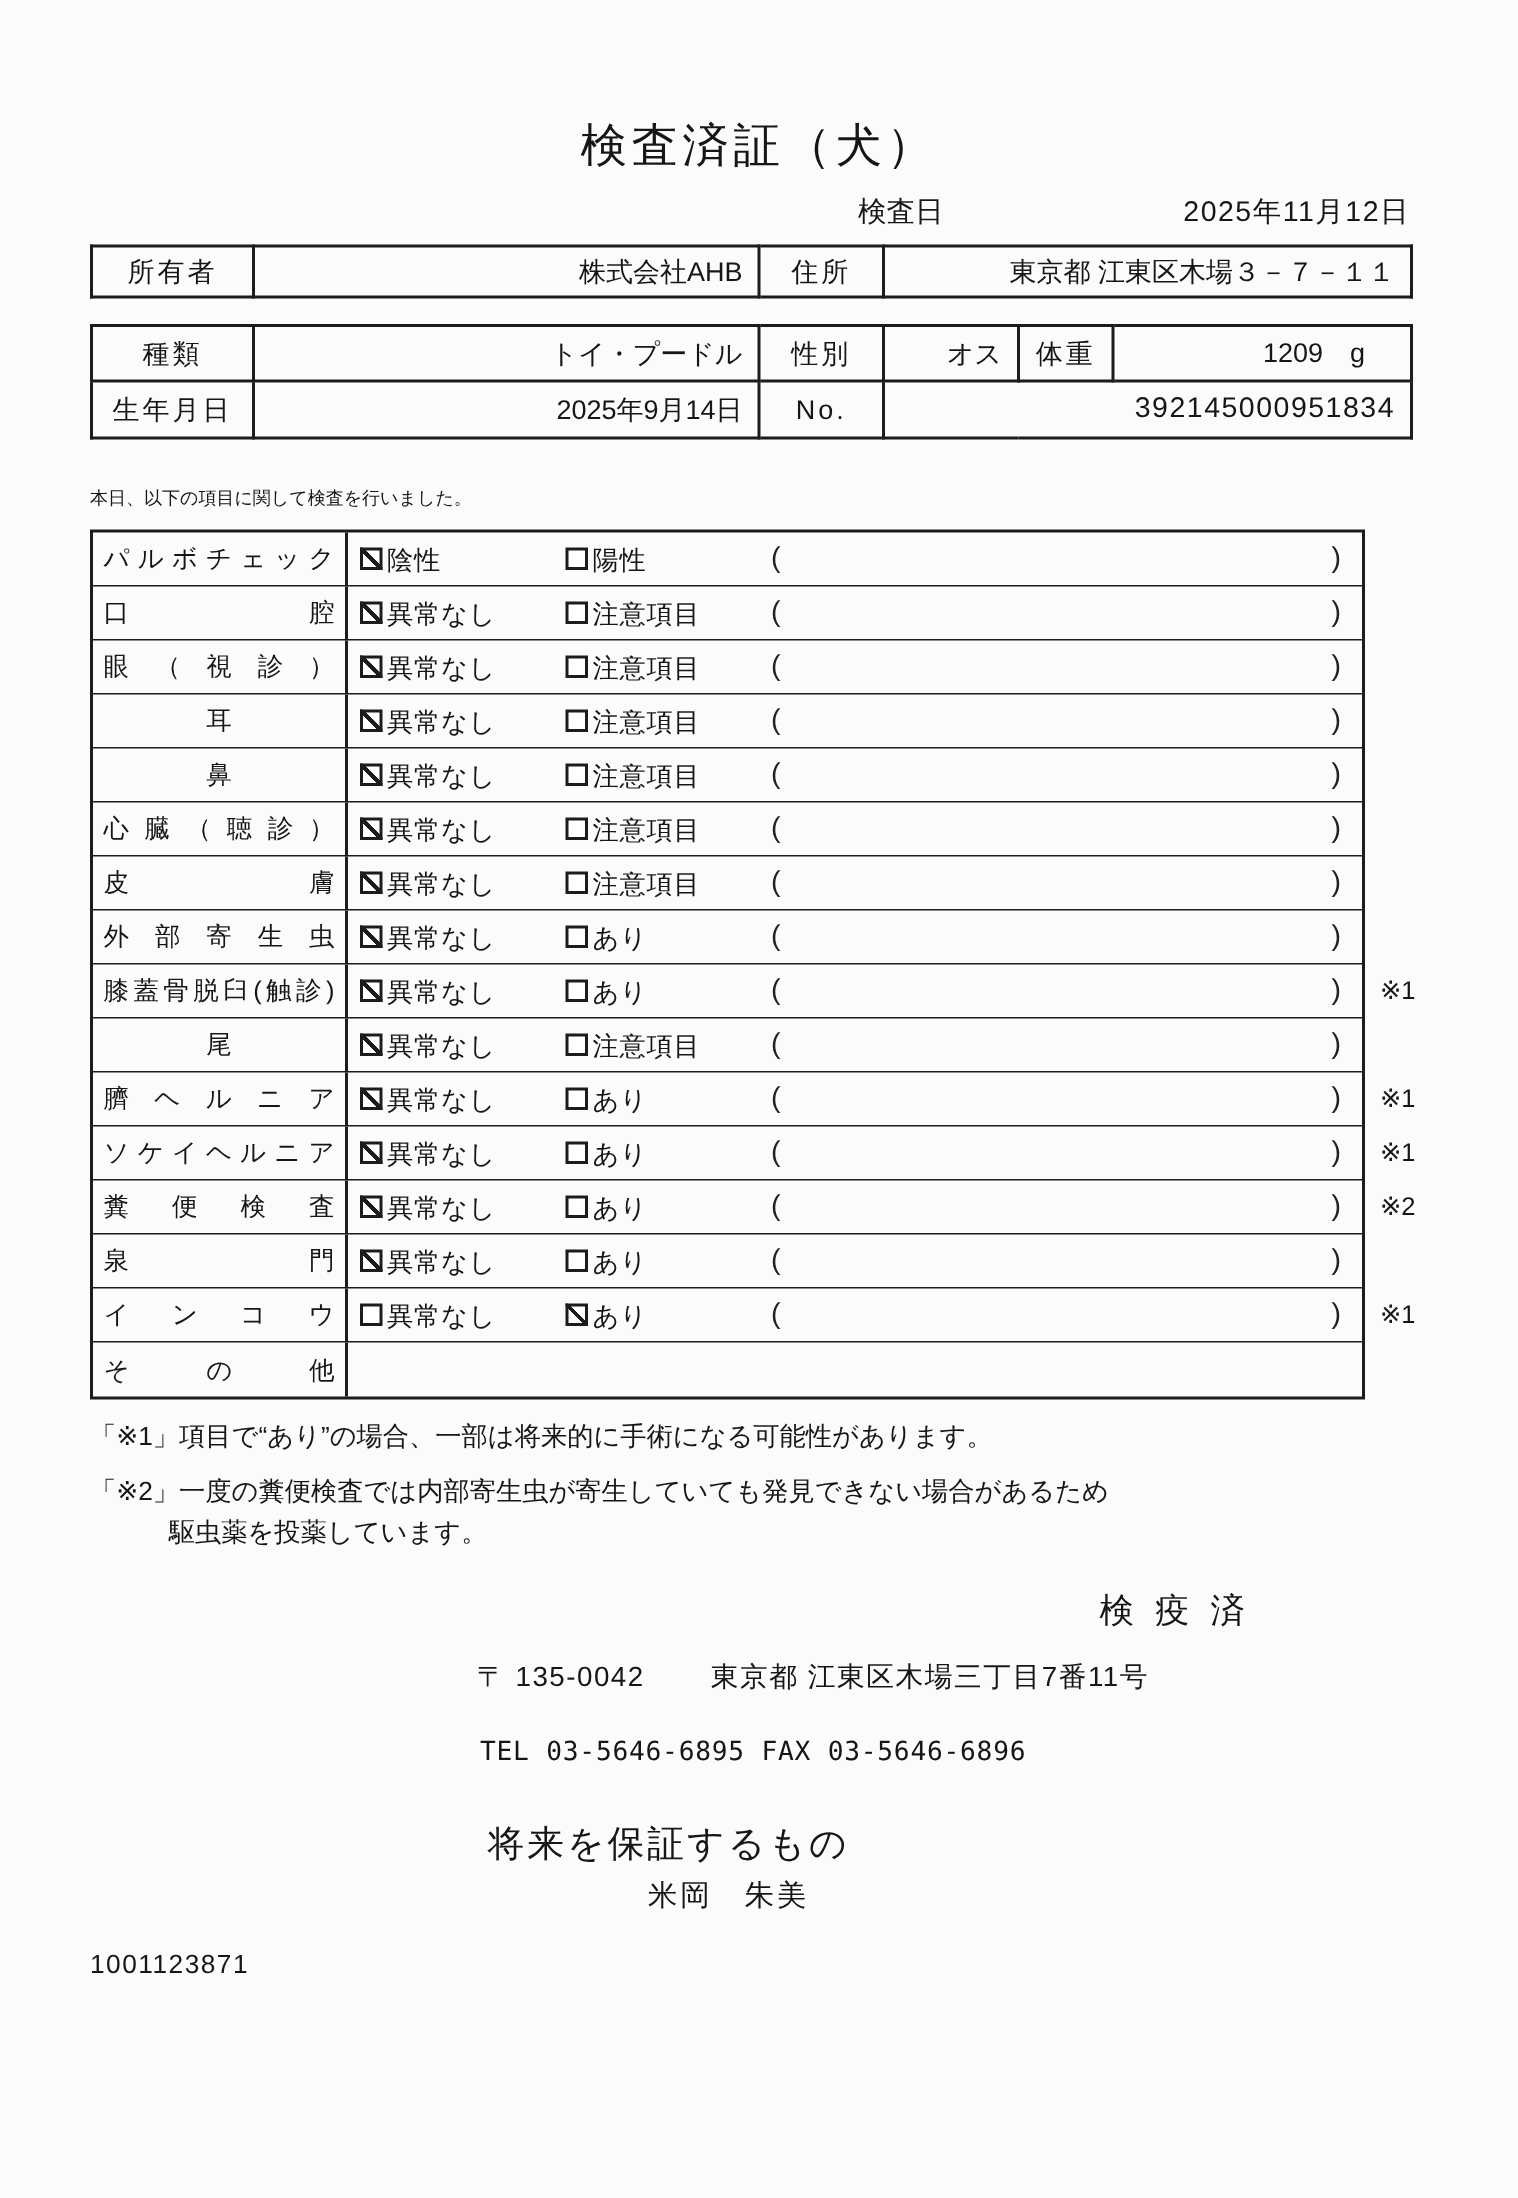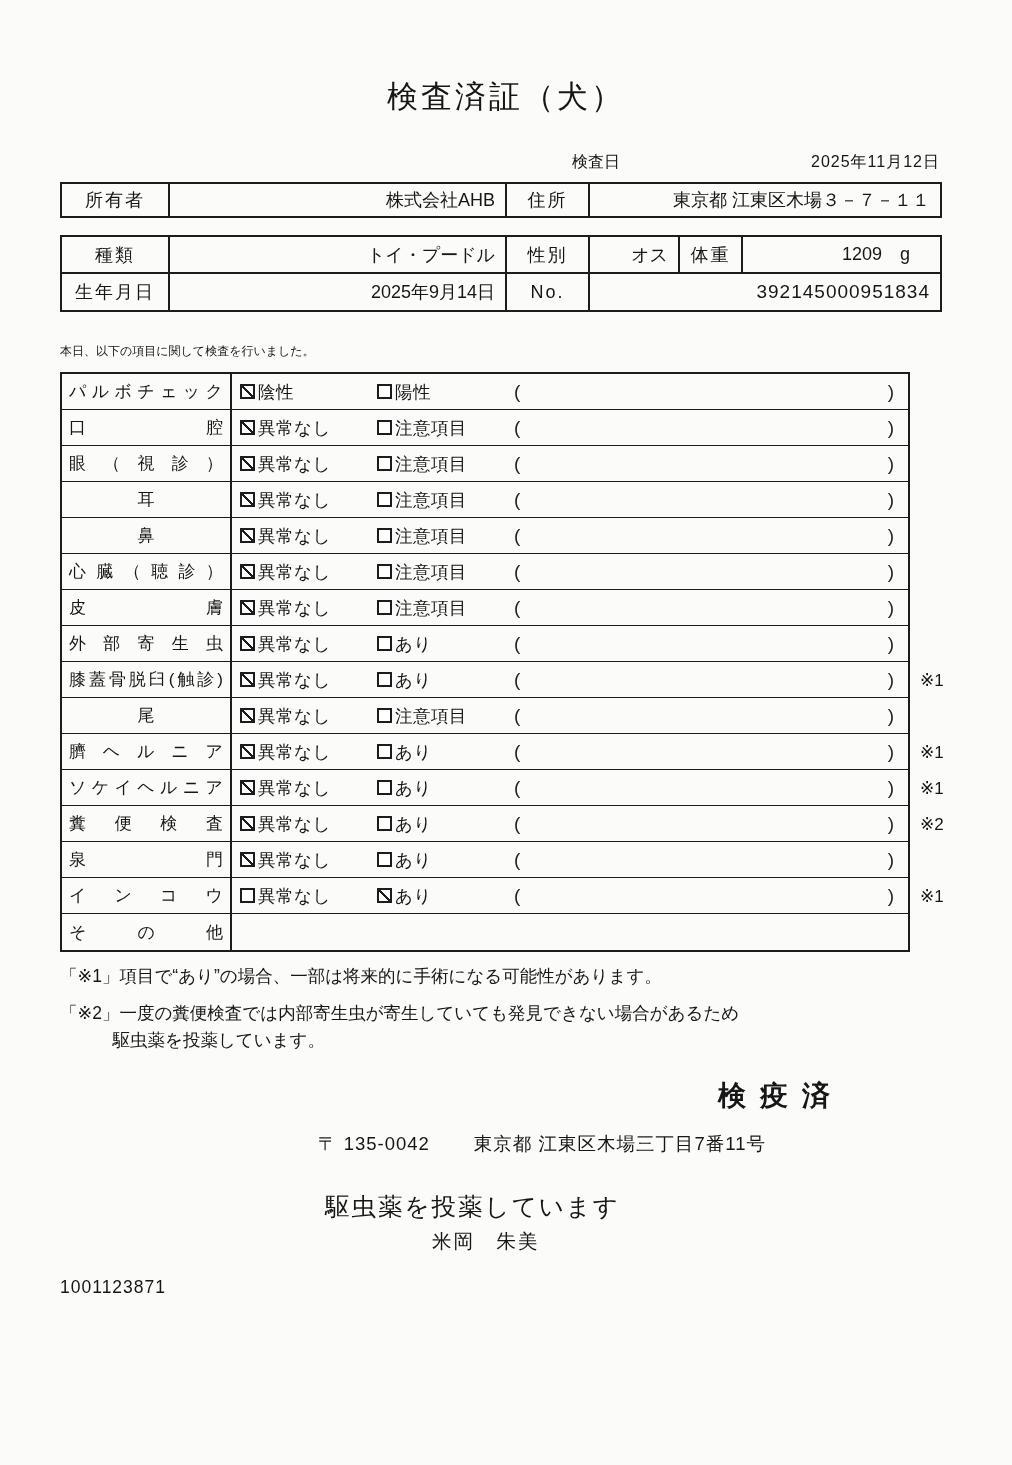--- a/index.html
+++ b/index.html
@@ -8,21 +8,21 @@
     width:1012px;height:1465px;overflow:hidden;
     font-family:"Liberation Sans","DejaVu Sans",sans-serif;
     color:#161616;
   }
   .page{padding:56px 60px 0 60px;position:relative;width:1012px}
 
   .title{
     text-align:center;font-size:31px;font-weight:400;letter-spacing:3px;margin-top:20px;
   }
 
-  .date-row{display:flex;width:880px;margin-top:34px;font-size:16px;align-items:flex-end}
+  .date-row{display:flex;width:880px;margin-top:10px;font-size:19px;align-items:flex-end}
   .date-row .dr-label{margin-left:512px}
   .date-row .dr-value{margin-left:auto;letter-spacing:1px}
 
   table{border-collapse:collapse;table-layout:fixed;width:880px}
   td{border:2px solid #1c1c1c;font-size:18px;padding:0 10px;overflow:hidden;white-space:nowrap}
   .t1{margin-top:9px}
   .t1 td{height:34px}
   .t2{margin-top:17px}
   .t2 tr.r1 td{height:37px}
   .t2 tr.r2 td{height:38px}
@@ -54,21 +54,21 @@
   .cb{position:relative;width:15px;height:15px;flex:0 0 15px;border:2px solid #1c1c1c;background:#fff}
   .cb.checked::after{
     content:"";position:absolute;inset:-2px;
     background:linear-gradient(to top right,transparent 44%,#1c1c1c 44%,#1c1c1c 56%,transparent 56%);
   }
 
   .fn{font-size:17.5px;margin-top:11px;line-height:1.5;white-space:pre-line}
 
   .bottom-row{display:flex;margin-top:24px;width:880px}
   .disclaimer{font-size:19.5px;font-weight:700;line-height:1.4;white-space:pre-line}
-  .stamp{font-size:28px;font-weight:700;letter-spacing:14px;margin-left:auto;margin-right:96px;align-self:center;white-space:nowrap}
+  .stamp{font-size:23px;font-weight:400;letter-spacing:14px;margin-left:auto;margin-right:96px;align-self:center;white-space:nowrap}
 
   .addr-row{display:flex;margin-top:16px;margin-left:258px;font-size:18.5px;align-items:baseline}
   .addr-row .zip{letter-spacing:1px}
   .addr-row .addr{margin-left:44px;letter-spacing:1px}
 
   .tel-row{margin-top:28px;margin-left:260px;font-size:17.5px;font-family:"DejaVu Sans Mono","Liberation Mono",monospace;letter-spacing:.5px}
 
   .clinic{margin-top:34px;margin-left:265px;font-size:24.5px;letter-spacing:2px}
   .examiner{margin-top:5px;margin-left:372px;font-size:19.5px;letter-spacing:2px}
 
@@ -525,19 +525,20 @@
 
   <div class="bottom-row">
     <div class="stamp">検疫済</div>
   </div>
 
   <div class="addr-row">
     <span class="zip">〒 135-0042</span>
     <span class="addr">東京都 江東区木場三丁目7番11号</span>
   </div>
 
-
-  <div class="clinic">駆虫薬を投薬しています</div>
+  <div class="tel-row">TEL 03-5646-6895  FAX 03-5646-6896</div>
+
+  <div class="clinic">将来を保証するもの</div>
   <div class="examiner">米岡　朱美</div>
 
   <div class="serial">1001123871</div>
 
 </div>
 
 </body></html>

